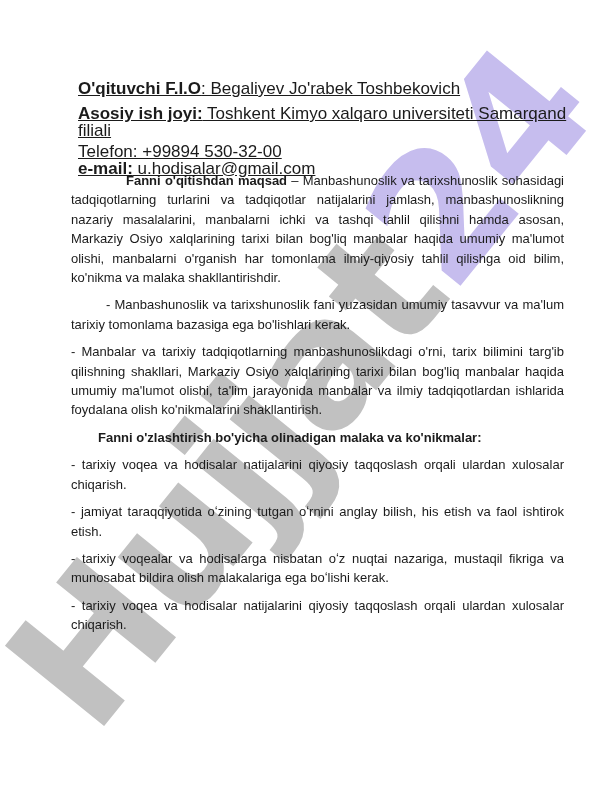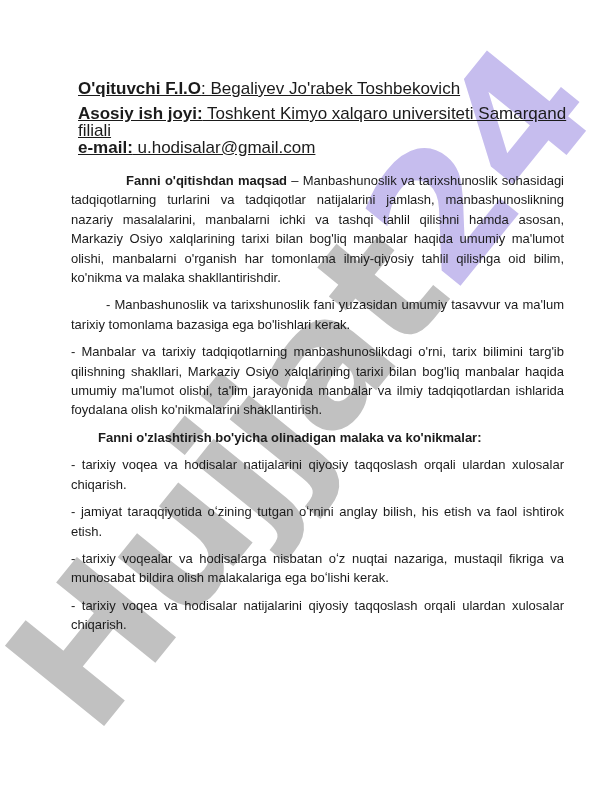--- a/index.html
+++ b/index.html
@@ -50,20 +50,21 @@
 
 <div class="page">
 
   <div class="watermark"><span style="color: rgb(193, 193, 193);">Hujjat</span><span style="color: rgb(198, 189, 238);">24</span></div>
 
   <div class="content">
 
     <div class="header">
       <p><b>O'qituvchi F.I.O</b><span>: Begaliyev Jo'rabek Toshbekovich</span></p>
       <p class="sp8"><b>Asosiy ish joyi:</b><span> Toshkent Kimyo xalqaro universiteti Samarqand filiali</span></p>
+      <p class="sp4"><span>Telefon: +99894 530-32-00</span></p>
       <p><b>e-mail:</b><span> u.hodisalar@gmail.com</span></p>
     </div>
 
     <div class="doc-body">
       <p class="ind55"><b>Fanni o'qitishdan maqsad</b><span> – Manbashunoslik va tarixshunoslik sohasidagi tadqiqotlarning turlarini va tadqiqotlar natijalarini jamlash, manbashunoslikning nazariy masalalarini, manbalarni ichki va tashqi tahlil qilishni hamda asosan, Markaziy Osiyo xalqlarining tarixi bilan bog'liq manbalar haqida umumiy ma'lumot olishi, manbalarni o'rganish har tomonlama ilmiy-qiyosiy tahlil qilishga oid bilim, ko'nikma va malaka shakllantirishdir.</span></p>
 
 
       <p class="ind35">- Manbashunoslik va tarixshunoslik fani yuzasidan umumiy tasavvur va ma'lum tarixiy tomonlama bazasiga ega bo'lishlari kerak.</p>
       <p class="ind16">- Manbalar va tarixiy tadqiqotlarning manbashunoslikdagi o'rni, tarix bilimini targ'ib qilishning shakllari, Markaziy Osiyo xalqlarining tarixi bilan bog'liq manbalar haqida umumiy ma'lumot olishi, ta'lim jarayonida manbalar va ilmiy tadqiqotlardan ishlarida foydalana olish ko'nikmalarini shakllantirish.</p>
 

